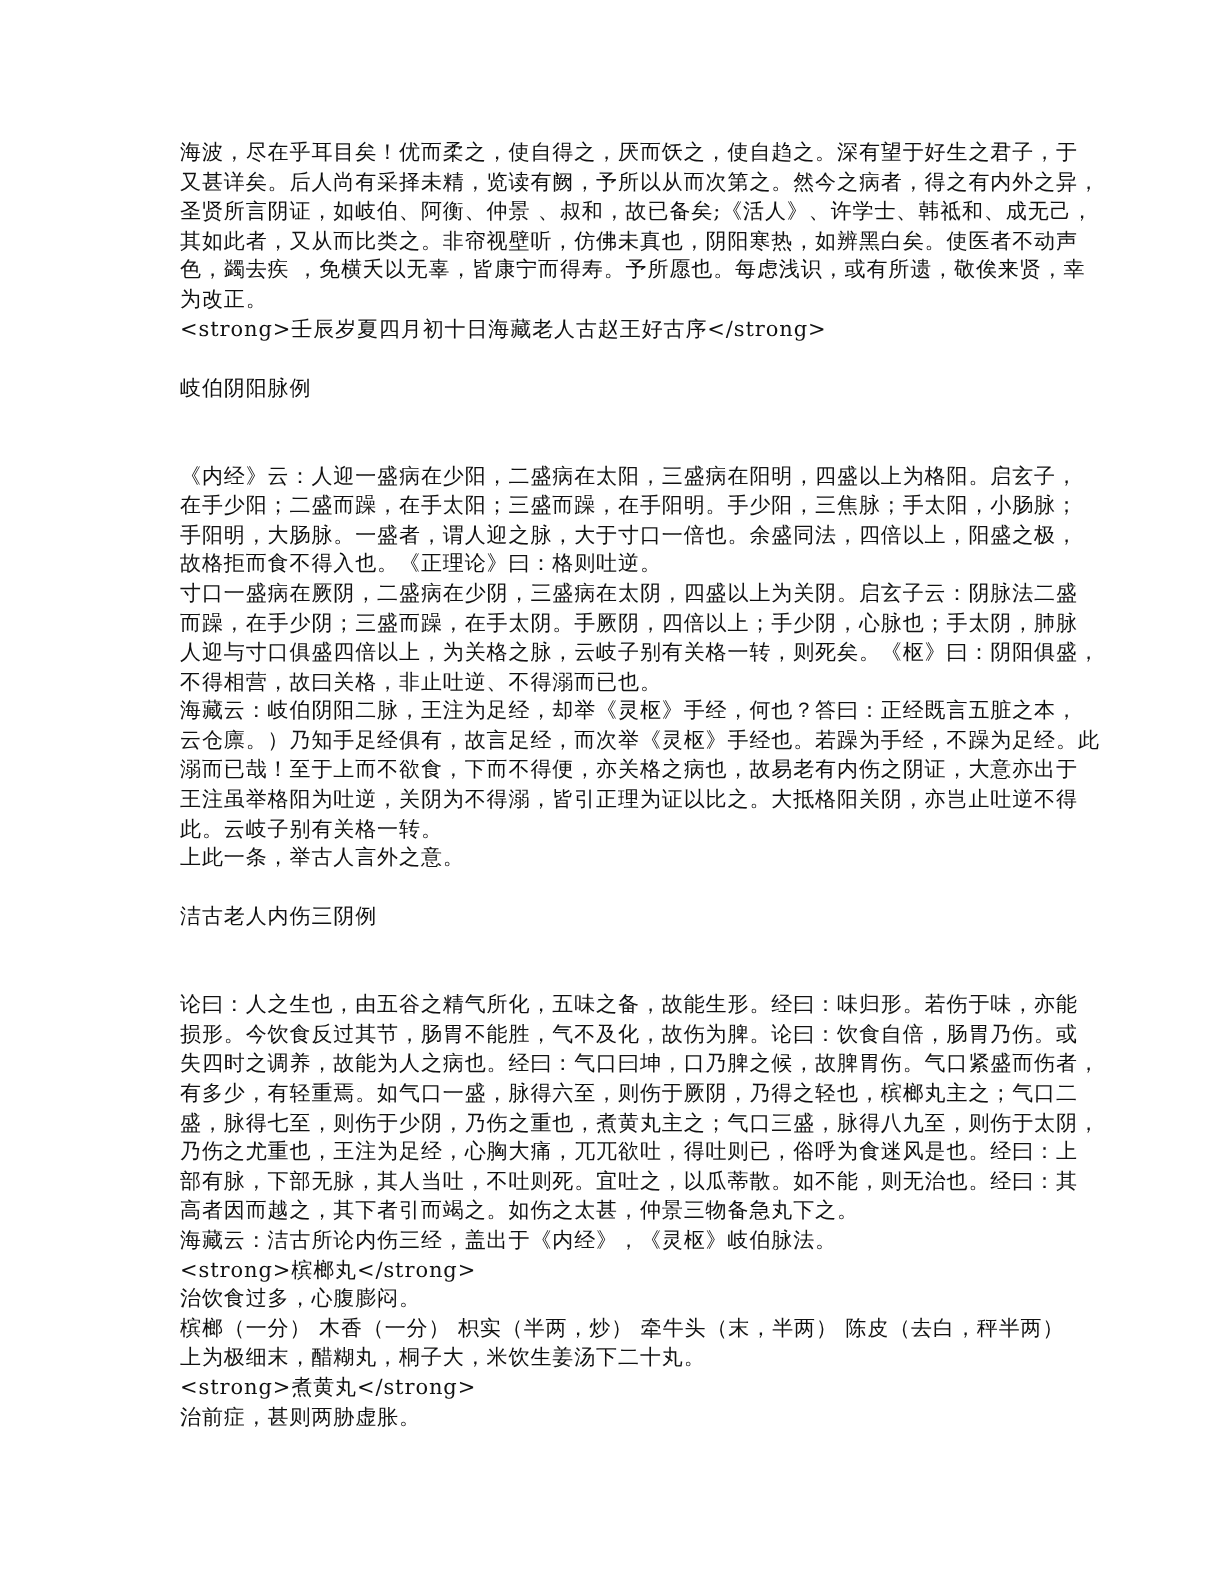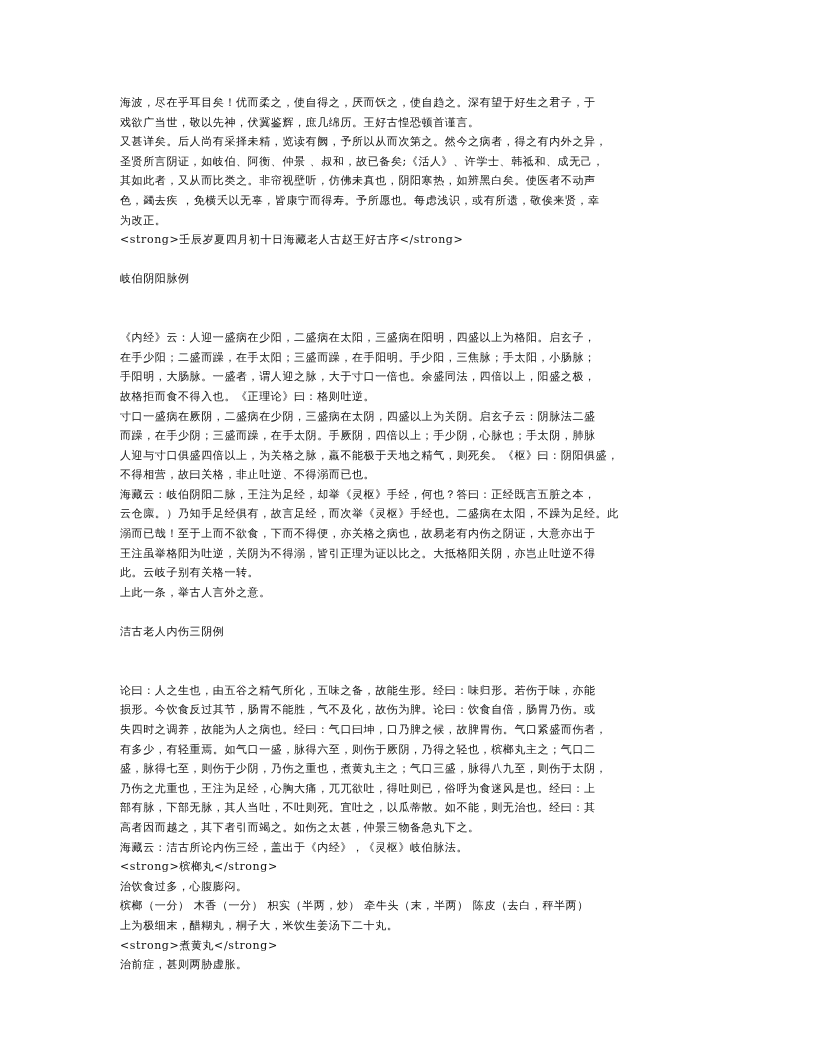--- a/index.html
+++ b/index.html
@@ -15,64 +15,63 @@
       font-family: "DejaVu Serif", "Liberation Serif", serif;
       color: #111111;
     }
     .page {
       position: absolute;
       left: 120px;
       top: 93px;
       width: 580px;
     }
     .line {
-      font-size: 11px;
+      font-size: 14px;
       line-height: 19.6px;
       height: 19.6px;
       white-space: nowrap;
       letter-spacing: 0.6px;
     }
     .gap {
       height: 19.6px;
     }
     .gap2 {
       height: 39.2px;
     }
   </style>
 </head>
 <body>
 
 <div class="page">
 
   <div>
     <div class="line">海波，尽在乎耳目矣！优而柔之，使自得之，厌而饫之，使自趋之。深有望于好生之君子，于</div>
-    <div class="line">戏欲广当世，敬以先神，伏冀鉴辉，庶几绵历。王好古惶恐顿首谨言。</div>
     <div class="line">又甚详矣。后人尚有采择未精，览读有阙，予所以从而次第之。然今之病者，得之有内外之异，</div>
     <div class="line">圣贤所言阴证，如岐伯、阿衡、仲景 、叔和，故已备矣;《活人》、许学士、韩祗和、成无己，</div>
     <div class="line">其如此者，又从而比类之。非帘视壁听，仿佛未真也，阴阳寒热，如辨黑白矣。使医者不动声</div>
     <div class="line">色，蠲去疾 ，免横夭以无辜，皆康宁而得寿。予所愿也。每虑浅识，或有所遗，敬俟来贤，幸</div>
     <div class="line">为改正。</div>
     <div class="line">&lt;strong&gt;壬辰岁夏四月初十日海藏老人古赵王好古序&lt;/strong&gt;</div>
   </div>
 
   <div class="gap"></div>
   <div class="line">岐伯阴阳脉例</div>
   <div class="gap2"></div>
 
   <div>
     <div class="line">《内经》云：人迎一盛病在少阳，二盛病在太阳，三盛病在阳明，四盛以上为格阳。启玄子，</div>
     <div class="line">在手少阳；二盛而躁，在手太阳；三盛而躁，在手阳明。手少阳，三焦脉；手太阳，小肠脉；</div>
     <div class="line">手阳明，大肠脉。一盛者，谓人迎之脉，大于寸口一倍也。余盛同法，四倍以上，阳盛之极，</div>
     <div class="line">故格拒而食不得入也。《正理论》曰：格则吐逆。</div>
     <div class="line">寸口一盛病在厥阴，二盛病在少阴，三盛病在太阴，四盛以上为关阴。启玄子云：阴脉法二盛</div>
     <div class="line">而躁，在手少阴；三盛而躁，在手太阴。手厥阴，四倍以上；手少阴，心脉也；手太阴，肺脉</div>
-    <div class="line">人迎与寸口俱盛四倍以上，为关格之脉，羸不能极于天地之精气，则死矣。《枢》曰：阴阳俱盛，</div>
+    <div class="line">人迎与寸口俱盛四倍以上，为关格之脉，云岐子别有关格一转，则死矣。《枢》曰：阴阳俱盛，</div>
     <div class="line">不得相营，故曰关格，非止吐逆、不得溺而已也。</div>
     <div class="line">海藏云：岐伯阴阳二脉，王注为足经，却举《灵枢》手经，何也？答曰：正经既言五脏之本，</div>
-    <div class="line">云仓廪。）乃知手足经俱有，故言足经，而次举《灵枢》手经也。二盛病在太阳，不躁为足经。此</div>
+    <div class="line">云仓廪。）乃知手足经俱有，故言足经，而次举《灵枢》手经也。若躁为手经，不躁为足经。此</div>
     <div class="line">溺而已哉！至于上而不欲食，下而不得便，亦关格之病也，故易老有内伤之阴证，大意亦出于</div>
     <div class="line">王注虽举格阳为吐逆，关阴为不得溺，皆引正理为证以比之。大抵格阳关阴，亦岂止吐逆不得</div>
     <div class="line">此。云岐子别有关格一转。</div>
     <div class="line">上此一条，举古人言外之意。</div>
   </div>
 
   <div class="gap"></div>
   <div class="line">洁古老人内伤三阴例</div>
   <div class="gap2"></div>
 

